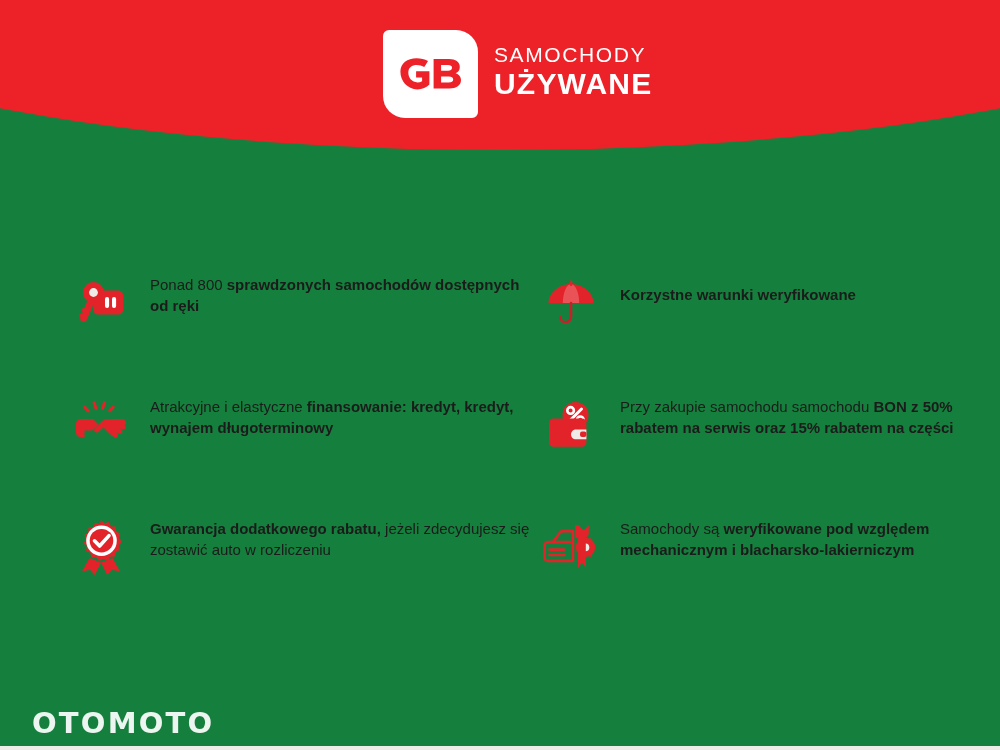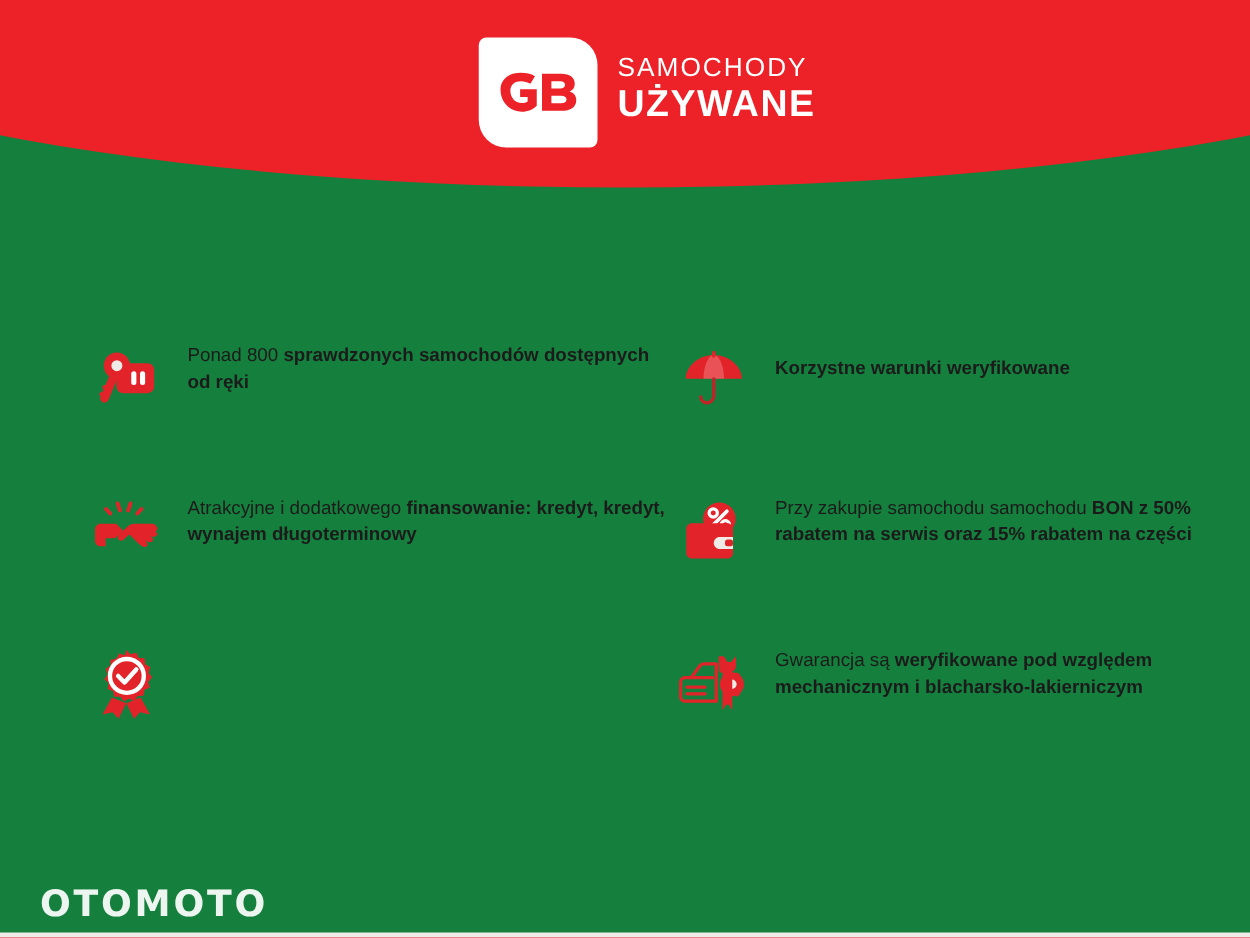--- a/index.html
+++ b/index.html
@@ -225,21 +225,21 @@
             <rect x="13.0" y="6.0" width="3.0" height="8.0" rx="1.5" transform="rotate(-42 14.5 10)"></rect>
             <rect x="38.0" y="6.0" width="3.0" height="8.0" rx="1.5" transform="rotate(42 39.5 10)"></rect>
 
             <path d="M4.0 24.5 C4.0 22.0 6.0 20.0 8.5 20.0 L21.0 20.0 L26.5 25.5 L20.0 31.5 L12.5 31.5 L12.5 38.0 L8.5 38.0 C6.0 38.0 4.0 36.0 4.0 33.5 Z"></path>
 
             <path d="M54.0 24.5 C54.0 22.0 52.0 20.0 49.5 20.0 L35.5 20.0 C33.0 20.0 31.2 21.2 29.0 23.2 L23.0 28.8 C21.8 29.9 21.8 31.6 22.9 32.7 C24.0 33.8 25.7 33.8 26.8 32.8 L31.5 28.6 L33.9 31.0 C35.4 32.5 36.8 33.9 38.5 35.5 C40.5 37.4 43.6 39.6 45.4 38.0 C47.0 36.5 45.3 34.4 43.6 32.8 C45.6 34.4 48.4 35.8 50.0 34.0 C51.4 32.4 49.6 30.6 48.0 29.3 C49.8 30.4 52.2 31.0 53.4 29.3 C54.2 28.2 53.6 26.9 52.4 25.9 Z"></path>
           </g>
         </svg>
       </div>
       <div class="ftext">
-        <span>Atrakcyjne i dodatkowego </span><b>finansowanie: kredyt, kredyt, wynajem długoterminowy</b><span></span>
+        <span>Atrakcyjne i elastyczne </span><b>finansowanie: kredyt, kredyt, wynajem długoterminowy</b><span></span>
       </div>
     </div>
 
     <div class="feature">
       <div class="icon-slot">
         <svg width="54" height="54" viewBox="0 0 54 54">
           <g fill="#E3232A">
 
             <circle cx="31.5" cy="17.0" r="13.0"></circle>
             <g stroke="#ffffff" stroke-width="3.0" stroke-linecap="round">
@@ -267,20 +267,23 @@
             <path d="M16.5 40.0 L9.0 53.5 L17.0 51.8 L21.8 57.0 L28.0 44.6 Z"></path>
             <path d="M39.5 40.0 L47.0 53.5 L39.0 51.8 L34.2 57.0 L28.0 44.6 Z"></path>
 
             <path d="M28 2.0 L31.4 5.3 L36.0 4.1 L38.0 8.4 L42.7 8.6 L43.1 13.3 L47.2 15.6 L45.8 20.1 L48.7 23.8 L45.6 27.3 L46.7 31.9 L42.5 33.9 L41.8 38.6 L37.1 38.8 L34.5 42.7 L30.2 41.0 L26.0 43.0 L23.1 39.3 L18.4 39.4 L17.4 34.8 L13.1 33.1 L13.9 28.5 L10.5 25.2 L13.2 21.4 L11.5 17.0 L15.4 14.4 L15.4 9.7 L20.0 8.9 L22.3 4.8 L26.8 6.2 Z"></path>
             <circle cx="28.5" cy="22.7" r="15.3" fill="#ffffff"></circle>
             <circle cx="28.5" cy="22.7" r="11.8"></circle>
             <path d="M21.5 22.8 L26.6 28.0 L36.0 17.6" fill="none" stroke="#ffffff" stroke-width="3.6" stroke-linecap="round" stroke-linejoin="round"></path>
           </g>
         </svg>
       </div>
+      <div class="ftext">
+        <span></span><b>Gwarancja dodatkowego rabatu,</b><span> jeżeli zdecydujesz się zostawić auto w rozliczeniu</span>
+      </div>
     </div>
 
     <div class="feature">
       <div class="icon-slot">
         <svg width="62" height="56" viewBox="0 0 62 56">
 
           <g fill="none" stroke="#E3232A" stroke-width="2.6" stroke-linecap="round" stroke-linejoin="round">
             <path d="M4.5 38.5 L4.5 26.5 C4.5 24.6 6.0 23.1 7.9 23.1 L13.0 23.1 L19.8 13.8 C20.6 12.7 21.9 12.1 23.2 12.1 L33.0 12.1 L33.0 41.9 L7.9 41.9 C6.0 41.9 4.5 40.4 4.5 38.5 Z"></path>
             <line x1="9.5" y1="30.6" x2="24.0" y2="30.6"></line>
             <line x1="9.5" y1="36.0" x2="24.0" y2="36.0"></line>
@@ -294,21 +297,21 @@
           </g>
 
           <g fill="#E3232A">
             <path d="M38.6 7.2 L38.6 13.2 L41.6 15.4 L41.6 19.0 L35.4 19.0 L35.4 15.4 L38.6 13.2 L38.6 7.2 Z"></path>
             <path d="M35.0 6.0 L35.0 14.0 C35.0 16.0 36.3 17.6 38.0 18.4 L38.0 41.2 C38.0 42.9 39.4 44.3 41.1 44.3 L42.7 44.3 C44.4 44.3 45.8 42.9 45.8 41.2 L45.8 18.4 C47.5 17.6 48.8 16.0 48.8 14.0 L48.8 6.0 L44.8 10.6 L42.0 10.6 L39.0 6.0 Z"></path>
             <path d="M38.0 41.0 L38.0 49.2 L41.0 44.6 L43.0 44.6 L45.8 49.2 L45.8 41.0 Z"></path>
           </g>
         </svg>
       </div>
       <div class="ftext">
-        <span>Gwarancja są </span><b>weryfikowane pod względem mechanicznym i blacharsko-lakierniczym</b><span></span>
+        <span>Samochody są </span><b>weryfikowane pod względem mechanicznym i blacharsko-lakierniczym</b><span></span>
       </div>
     </div>
 
   </div>
 
   <div class="watermark">OTOMOTO</div>
 
 </div>
 
 </body></html>

